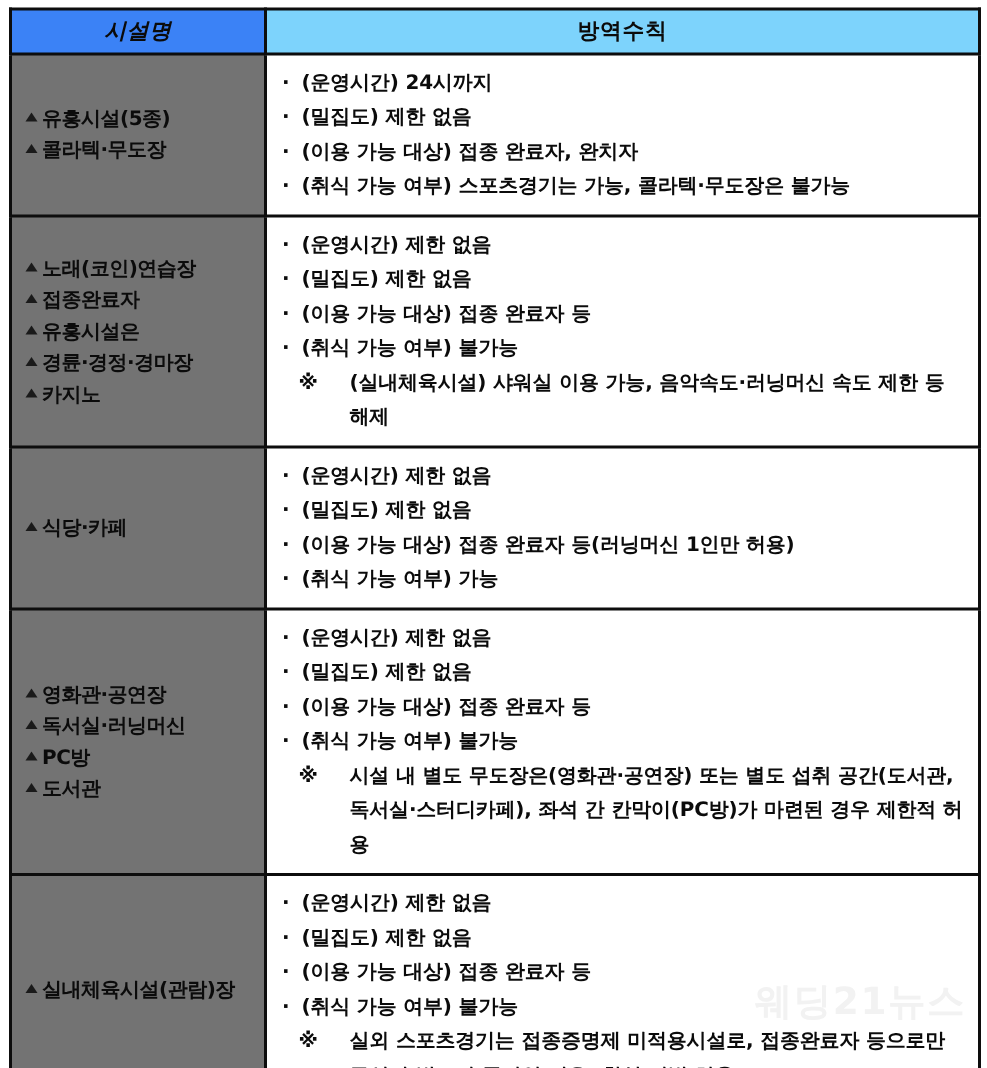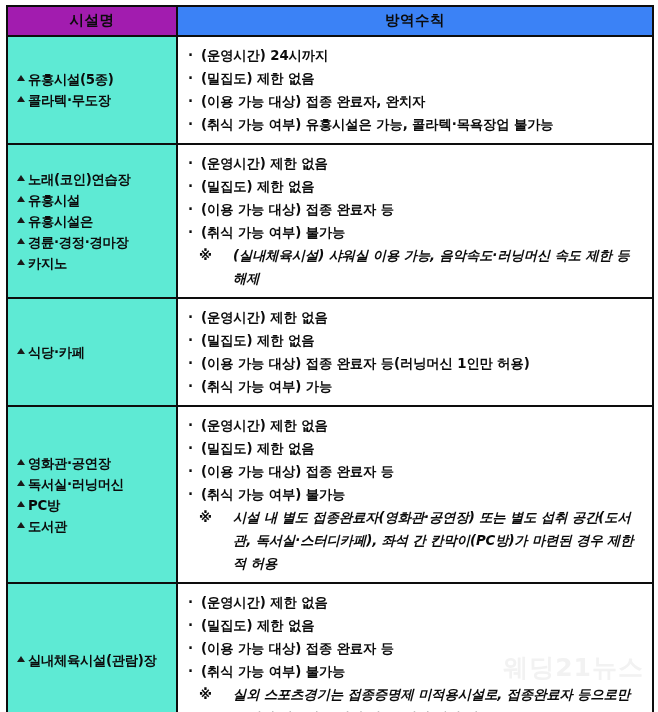--- a/index.html
+++ b/index.html
@@ -39,31 +39,31 @@
     border: 2px solid #0d0d0d;
     padding: 2px 0 4px 0;
     text-align: center;
     vertical-align: middle;
     font-size: 14.5px;
     font-weight: bold;
     color: #0b0b0b;
     letter-spacing: .5px;
     height: 22px;
   }
-  th.head-name { background: #a21caf; }
-  th.head-rule { background: #3b82f6; }
+  th.head-name { background: #3b82f6; font-style: italic; }
+  th.head-rule { background: #7dd3fc; }
 
   
   tbody td {
     border: 2px solid #0d0d0d;
     vertical-align: middle;
     padding: 0;
   }
   td.name-cell {
-    background: #5eead4;
+    background: #737373;
     padding: 6px 4px 6px 9px;
   }
   td.rule-cell {
     background: #ffffff;
     padding: 7px 6px 7px 10px;
     vertical-align: middle;
   }
 
   
   ul.fac-list {
@@ -114,21 +114,20 @@
   ul.rule-list li.note .mk { width: 17px; }
   ul.rule-list li .txt { flex: 1 1 auto; }
   ul.rule-list li.note .txt { text-indent: 0; }
   ul.rule-list li.note {
     padding-left: 11px;
   }
   .wrap2 {
     display: block;
     padding-left: 17px;
     text-indent: -17px;
-    font-style: italic;
   }
 
   
   .watermark {
     position: absolute;
     right: 14px;
     bottom: 28px;
     font-size: 25px;
     font-weight: bold;
     color: #f2f2f2;
@@ -177,35 +176,35 @@
               <li class="">
                 <span class="mk">·</span>
                 <span class="txt">(밀집도) 제한 없음</span>
               </li>
               <li class="">
                 <span class="mk">·</span>
                 <span class="txt">(이용 가능 대상) 접종 완료자, 완치자</span>
               </li>
               <li class="">
                 <span class="mk">·</span>
-                <span class="txt">(취식 가능 여부) 유흥시설은 가능, 콜라텍·목욕장업 불가능</span>
+                <span class="txt">(취식 가능 여부) 스포츠경기는 가능, 콜라텍·무도장은 불가능</span>
               </li>
             </ul>
           </td>
         </tr>
         <tr>
           <td class="name-cell">
             <ul class="fac-list">
               <li>
                 <span class="tri"></span>
                 <span>노래(코인)연습장</span>
               </li>
               <li>
                 <span class="tri"></span>
-                <span>유흥시설</span>
+                <span>접종완료자</span>
               </li>
               <li>
                 <span class="tri"></span>
                 <span>유흥시설은</span>
               </li>
               <li>
                 <span class="tri"></span>
                 <span>경륜·경정·경마장</span>
               </li>
               <li>
@@ -303,21 +302,21 @@
               <li class="">
                 <span class="mk">·</span>
                 <span class="txt">(이용 가능 대상) 접종 완료자 등</span>
               </li>
               <li class="">
                 <span class="mk">·</span>
                 <span class="txt">(취식 가능 여부) 불가능</span>
               </li>
               <li class="note">
                 <span class="mk">※</span>
-                <span class="txt wrap2">시설 내 별도 접종완료자(영화관·공연장) 또는 별도 섭취 공간(도서관, 독서실·스터디카페), 좌석 간 칸막이(PC방)가 마련된 경우 제한적 허용</span>
+                <span class="txt wrap2">시설 내 별도 무도장은(영화관·공연장) 또는 별도 섭취 공간(도서관, 독서실·스터디카페), 좌석 간 칸막이(PC방)가 마련된 경우 제한적 허용</span>
               </li>
             </ul>
           </td>
         </tr>
         <tr>
           <td class="name-cell">
             <ul class="fac-list">
               <li>
                 <span class="tri"></span>
                 <span>실내체육시설(관람)장</span>

